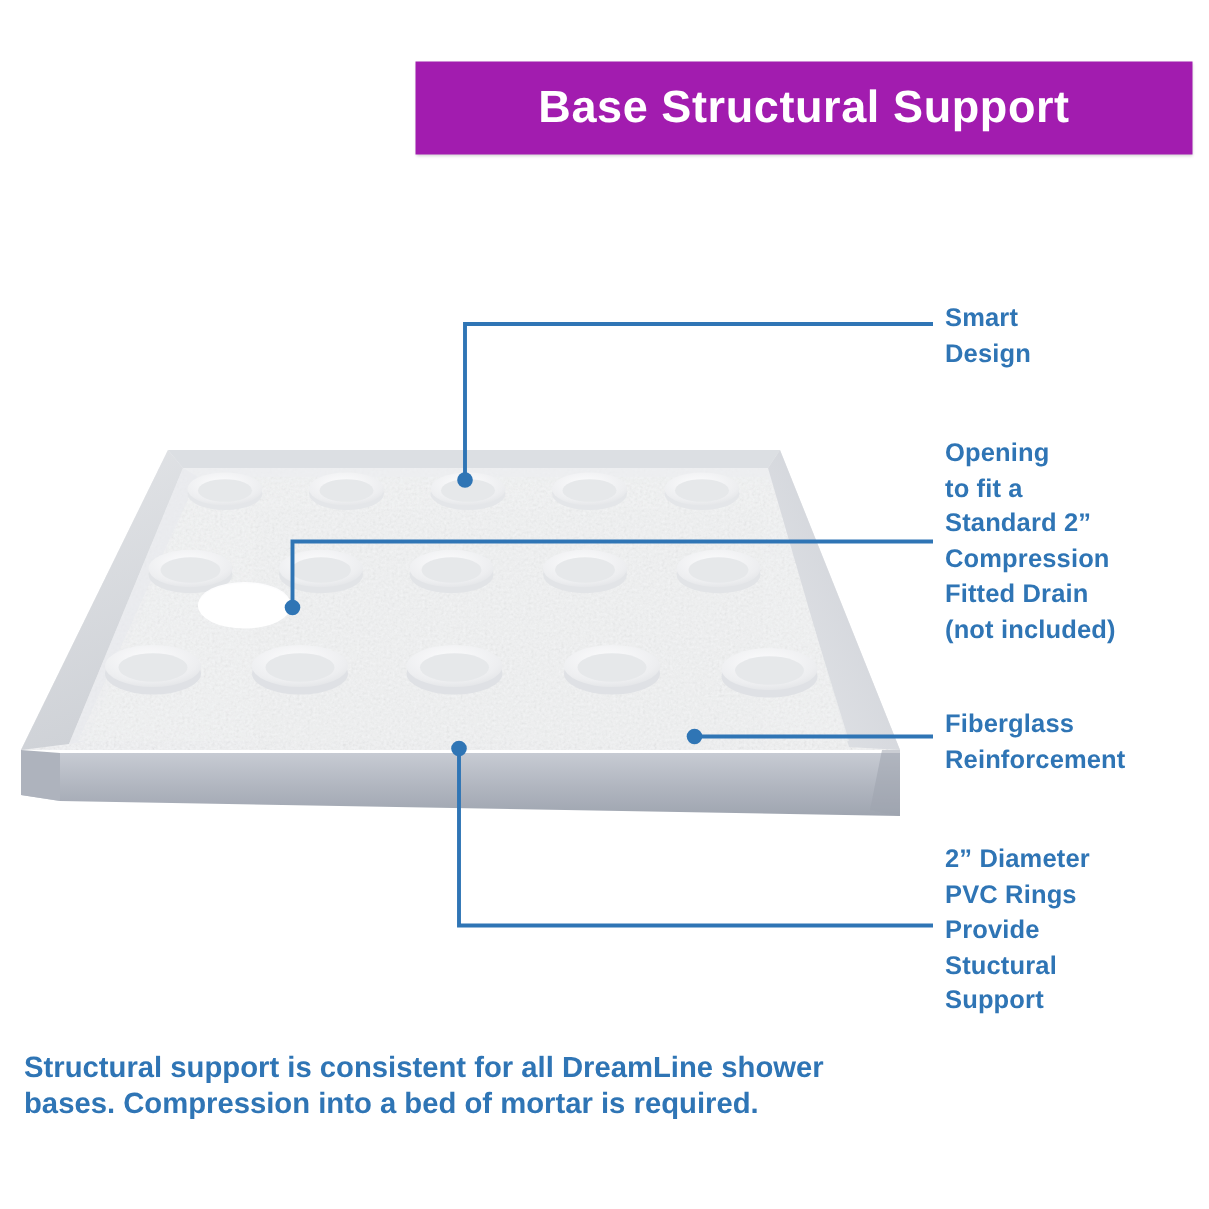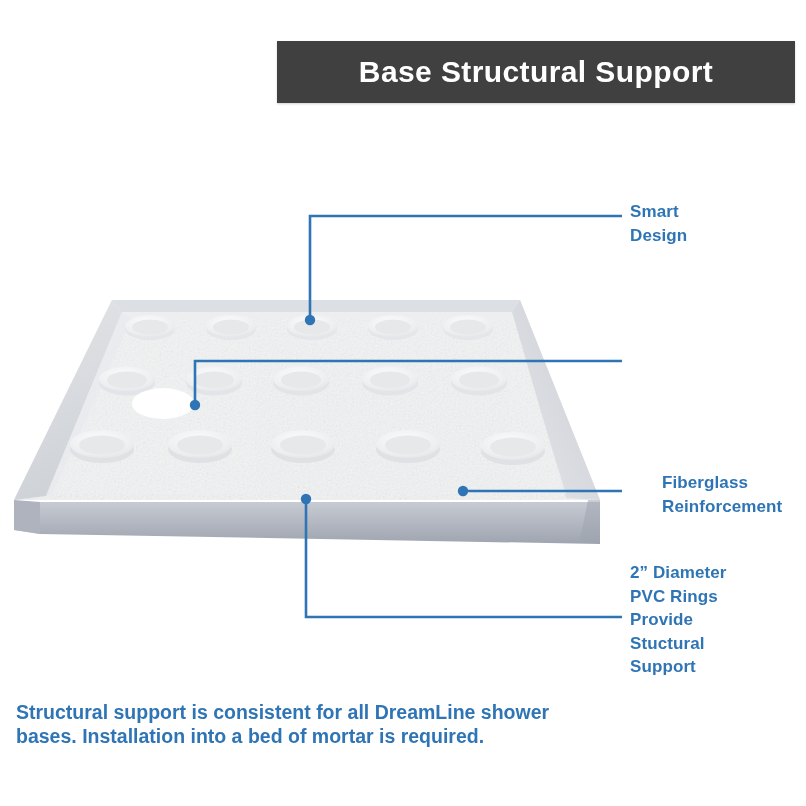--- a/index.html
+++ b/index.html
@@ -10,21 +10,21 @@
     overflow:hidden;
     position:relative;
   }
   #stage{position:absolute;left:0;top:0;width:806px;height:806px;}
 
   
   .banner{
     position:absolute;
     left:277px; top:41px;
     width:518px; height:62px;
-    background:#404040;
+    background:#a21caf;
     box-shadow:0 1px 2px rgba(0,0,0,.18);
   }
   .banner-title{
     position:absolute;
     left:0;top:0;width:100%;height:100%;
     display:flex;align-items:center;justify-content:center;
     color:#ffffff;
     font-size:30px;
     font-weight:bold;
     letter-spacing:.4px;
@@ -36,21 +36,21 @@
     position:absolute;
     color:#2f75b5;
     font-weight:bold;
     font-size:17px;
     line-height:23.5px;
     letter-spacing:.1px;
     white-space:pre-line;
   }
   #callout-smart   { left:630px; top:200px; }
   #callout-drain   { left:630px; top:290px; }
-  #callout-fiber   { left:630px; top:471px;margin-left:32px; }
+  #callout-fiber   { left:630px; top:471px; }
   #callout-pvc     { left:630px; top:561px; }
 
   
   .caption{
     position:absolute;
     left:16px; top:700px;
     width:540px;
     color:#2f75b5;
     font-weight:bold;
     font-size:19.5px;
@@ -244,25 +244,31 @@
     </g>
   </svg>
 
   <div class="banner">
     <div class="banner-title">Base Structural Support</div>
   </div>
 
   <div class="callout" id="callout-smart">Smart
 Design</div>
 
+  <div class="callout" id="callout-drain">Opening
+to fit a
+Standard 2”
+Compression
+Fitted Drain
+(not included)</div>
 
   <div class="callout" id="callout-fiber">Fiberglass
 Reinforcement</div>
 
   <div class="callout" id="callout-pvc">2” Diameter
 PVC Rings
 Provide
 Stuctural
 Support</div>
 
-  <div class="caption">Structural support is consistent for all DreamLine shower bases. Installation into a bed of mortar is required.</div>
+  <div class="caption">Structural support is consistent for all DreamLine shower bases. Compression into a bed of mortar is required.</div>
 
 </div>
 
 </body></html>

